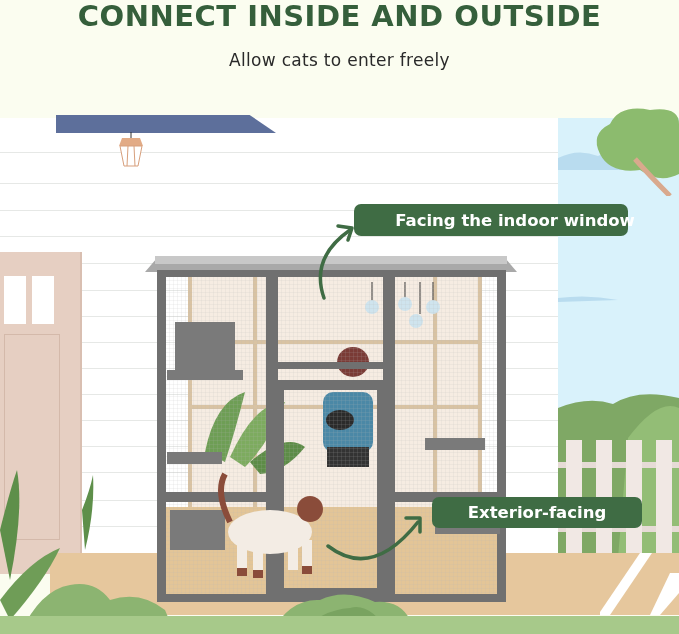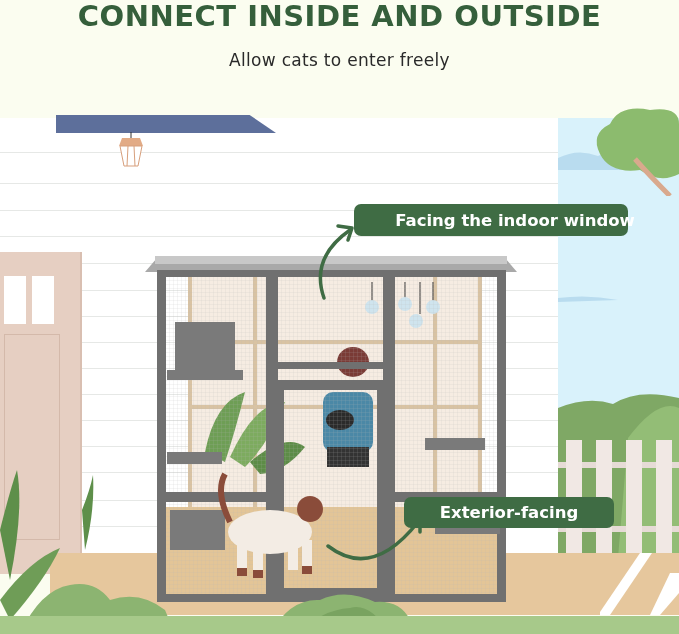--- a/index.html
+++ b/index.html
@@ -37,21 +37,21 @@
 
   .fence-post { top: 440px; width: 16px; height: 140px; background: #f1e8e4; }
   .fence-rail { left: 558px; width: 121px; height: 6px; background: #e6dbd6; }
 
   .label {
     position: absolute; background: #3f6c44; color: #fff; font-weight: bold;
     font-family: "DejaVu Sans", sans-serif; border-radius: 7px;
     display: flex; align-items: center; justify-content: center; white-space: nowrap;
   }
   .label-indoor { left: 354px; top: 204px; width: 274px; height: 32px; font-size: 16.5px; padding-left: 48px; }
-  .label-exterior { left: 404px; top: 497px; width: 210px; height: 31px; font-size: 16.5px; }
+  .label-exterior { left: 432px; top: 497px; width: 210px; height: 31px; font-size: 16.5px; }
 </style>
 </head>
 <body>
 
 <div class="headline">CONNECT INSIDE AND OUTSIDE</div>
 <div class="subline">Allow cats to enter freely</div>
 
 <div class="abs wall"></div>
 <div>
   <div class="abs siding" style="top:152px"></div>

